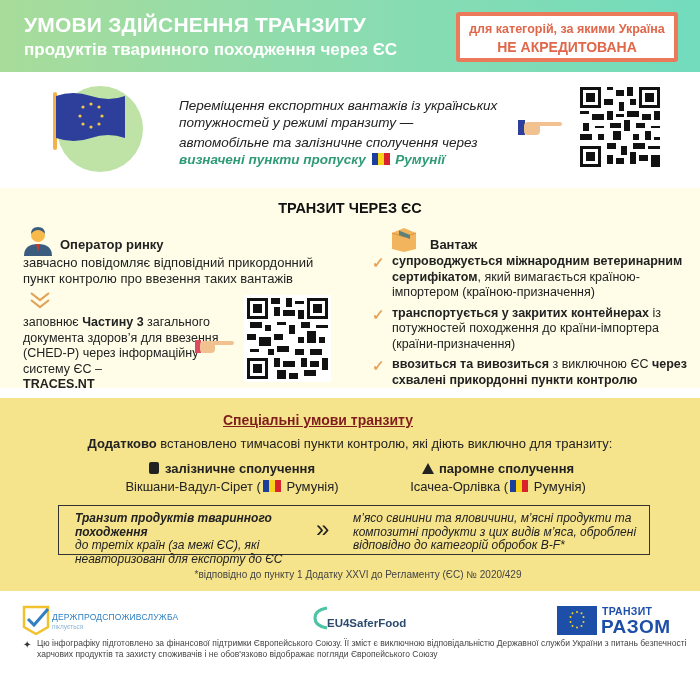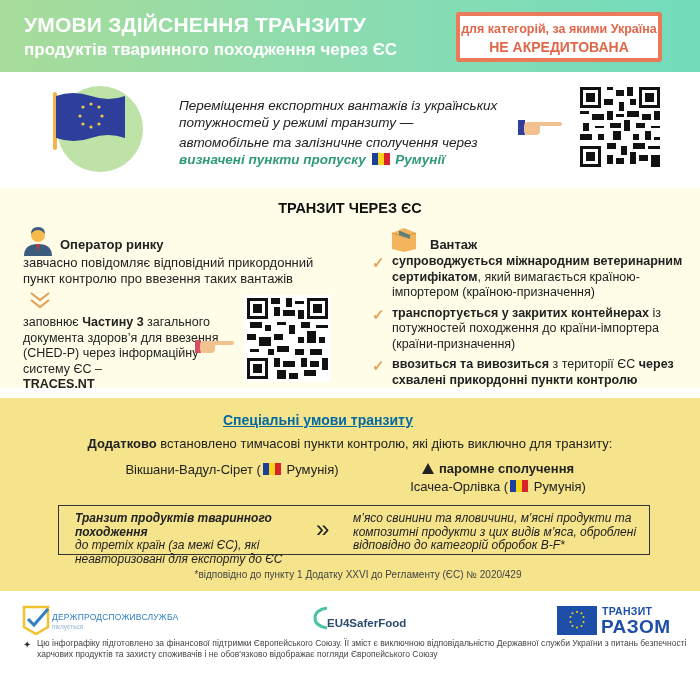--- a/index.html
+++ b/index.html
@@ -4,21 +4,21 @@
 <style>
   * { box-sizing: border-box; margin: 0; padding: 0; }
   html, body { width: 700px; height: 674px; overflow: hidden; background: #ffffff; font-family: "Liberation Sans", sans-serif; color: #222; }
   .page { position: relative; width: 700px; height: 674px; }
 
   
   .header { position: absolute; left: 0; top: 0; width: 700px; height: 72px;
     background: linear-gradient(90deg, #a8dc9a 0%, #8edcae 45%, #72dcbd 100%); }
   .header-title { position: absolute; left: 24px; top: 13px; color: #fff; font-weight: bold; font-size: 21px; letter-spacing: 0.2px; }
   .header-sub { position: absolute; left: 24px; top: 40px; color: #fff; font-weight: bold; font-size: 17px; }
-  .stamp { position: absolute; left: 456px; top: 12px; width: 206px; height: 50px; background: #fff;
+  .stamp { position: absolute; left: 456px; top: 12px; width: 222px; height: 50px; background: #fff;
     border: 4px solid #ea7a5a; border-radius: 3px; text-align: center; }
   .stamp-line1 { color: #e0674a; font-weight: bold; font-size: 12.5px; margin-top: 6px; }
   .stamp-line2 { color: #e0674a; font-weight: bold; font-size: 14px; margin-top: 3px; }
 
   
   .intro { position: absolute; left: 7px; top: 72px; width: 700px; height: 113px; background: #fff; font-style: italic; }
   .flag-circle { position: absolute; left: 50px; top: 14px; width: 86px; height: 86px; border-radius: 50%; background: #bfe3a7; }
   .flag { position: absolute; left: 46px; top: 18px; width: 74px; height: 62px; }
   .intro-text { position: absolute; left: 172px; top: 25px; font-size: 13.5px; line-height: 17px; color: #222; }
   .intro-text .green { color: #2f9a76; font-weight: bold; }
@@ -36,21 +36,21 @@
   .chevrons { position: absolute; left: 30px; top: 103px; }
   .op-step { position: absolute; left: 23px; top: 127px; font-size: 12.5px; line-height: 15.5px; width: 200px; }
   .cargo-icon { position: absolute; left: 390px; top: 39px; }
   .cargo-title { position: absolute; left: 430px; top: 49px; font-weight: bold; font-size: 13px; }
   .cargo-list { position: absolute; left: 372px; top: 66px; width: 320px; list-style: none; }
   .cargo-list li { position: relative; padding-left: 20px; font-size: 12.5px; line-height: 15.5px; margin-bottom: 5px; }
   .cargo-list li .check { position: absolute; left: 0; top: 1px; color: #e6a258; font-size: 15px; font-weight: bold; }
 
   
   .special { position: absolute; left: 0; top: 398px; width: 700px; height: 193px; background: #f6e48c; }
-  .special-title { position: absolute; left: 0; width: 636px; top: 14px; text-align: center; font-weight: bold; font-size: 14px; text-decoration: underline; color: #0369a1; }
+  .special-title { position: absolute; left: 0; width: 636px; top: 14px; text-align: center; font-weight: bold; font-size: 14px; text-decoration: underline; color: #7f1d1d; }
   .special-desc { position: absolute; left: 0; width: 700px; top: 38px; text-align: center; font-size: 13px; color: #222; }
   .route { position: absolute; width: 240px; text-align: center; font-size: 13px; }
   .route .rt-title { font-weight: bold; line-height: 17px; }
   .route .rt-place { line-height: 19px; }
   .box { position: absolute; left: 58px; top: 107px; width: 592px; height: 50px; border: 1.5px solid #333; }
   .box-left { position: absolute; left: 16px; top: 6px; width: 235px; font-style: italic; font-size: 12px; line-height: 13.5px; }
   .box-arrow { position: absolute; left: 257px; top: 9px; font-size: 24px; color: #222; }
   .box-right { position: absolute; left: 294px; top: 6px; width: 285px; font-style: italic; font-size: 12px; line-height: 13.5px; }
   .footnote { position: absolute; left: 8px; width: 700px; top: 171px; text-align: center; font-size: 10px; color: #444; }
 
@@ -233,32 +233,35 @@
       <li>
         <span class="check">✓</span>
         <b>супроводжується міжнародним ветеринарним сертифікатом</b><span>, який вимагається країною-імпортером (країною-призначення)</span>
       </li>
       <li>
         <span class="check">✓</span>
         <b>транспортується у закритих контейнерах</b><span> із потужностей походження до країни-імпортера (країни-призначення)</span>
       </li>
       <li>
         <span class="check">✓</span>
-        <b>ввозиться та вивозиться</b><span> з території ЄС </span><b>через схвалені прикордонні пункти контролю</b>
+        <b>ввозиться та вивозиться</b><span> з виключною ЄС </span><b>через схвалені прикордонні пункти контролю</b>
       </li>
     </ul>
   </div>
 
   <div class="special">
     <div class="special-title">Спеціальні умови транзиту</div>
     <div class="special-desc">
       <b>Додатково</b><span> встановлено тимчасові пункти контролю, які діють виключно для транзиту:</span>
     </div>
 
     <div class="route" style="left:112px;top:62px">
+      <div class="rt-title">
+        <span style="display:inline-block;width:10px;height:12px;background:#222;border-radius:2px;vertical-align:-1px;margin-right:6px;"></span><span>залізничне сполучення</span>
+      </div>
       <div class="rt-place">
         <span>Вікшани-Вадул-Сірет (</span><span class="ro-flag"></span> <span>Румунія)</span>
       </div>
     </div>
     <div class="route" style="left:378px;top:62px">
       <div class="rt-title">
         <span style="display:inline-block;width:0;height:0;border-left:6px solid transparent;border-right:6px solid transparent;border-bottom:11px solid #222;vertical-align:-1px;margin-right:5px;"></span><span>паромне сполучення</span>
       </div>
       <div class="rt-place">
         <span>Ісачеа-Орлівка (</span><span class="ro-flag"></span> <span>Румунія)</span>

